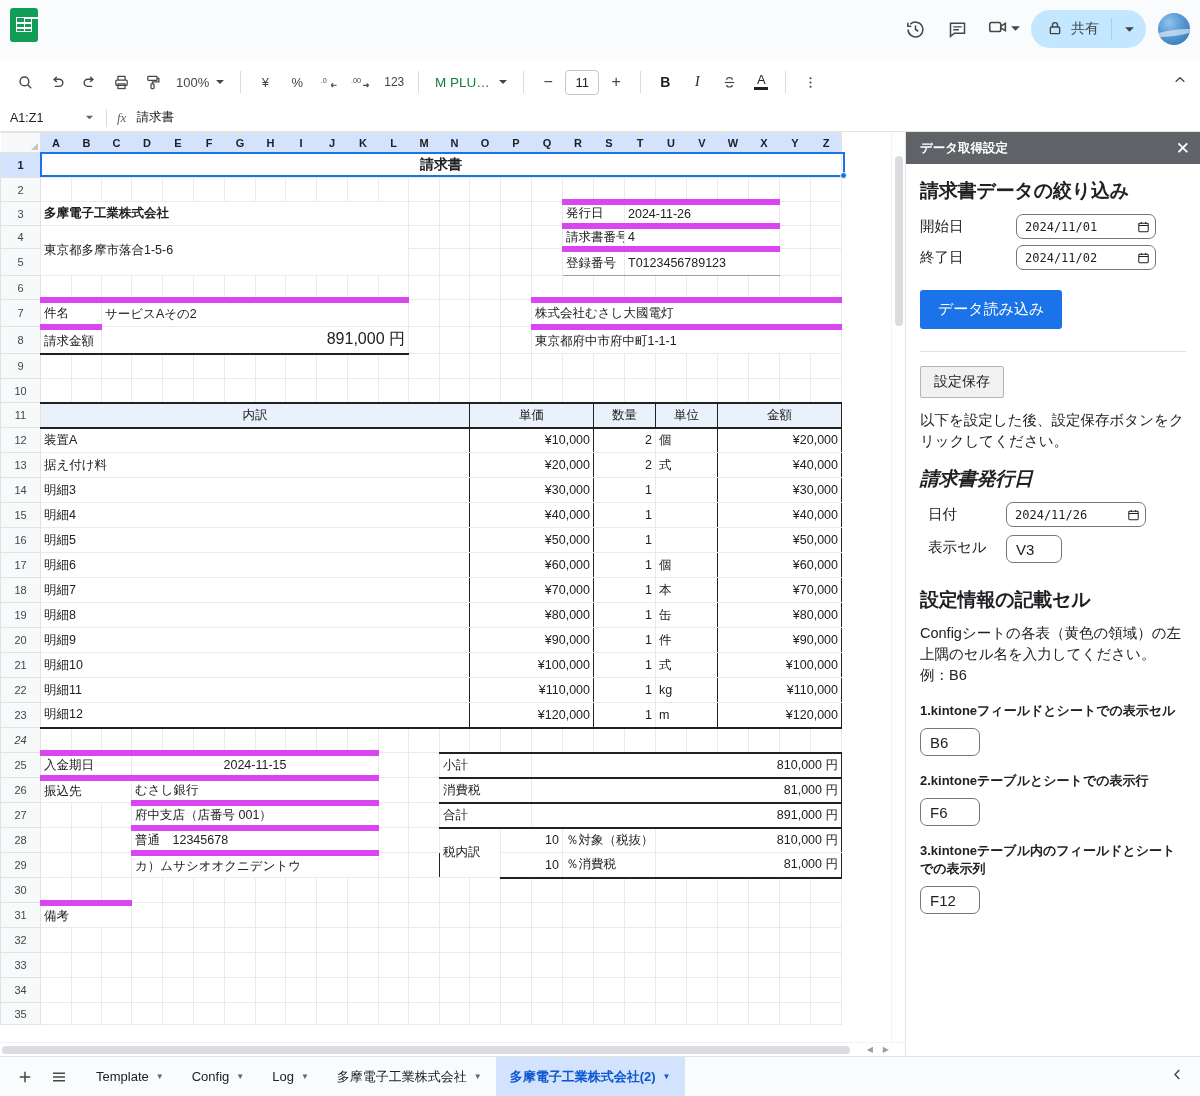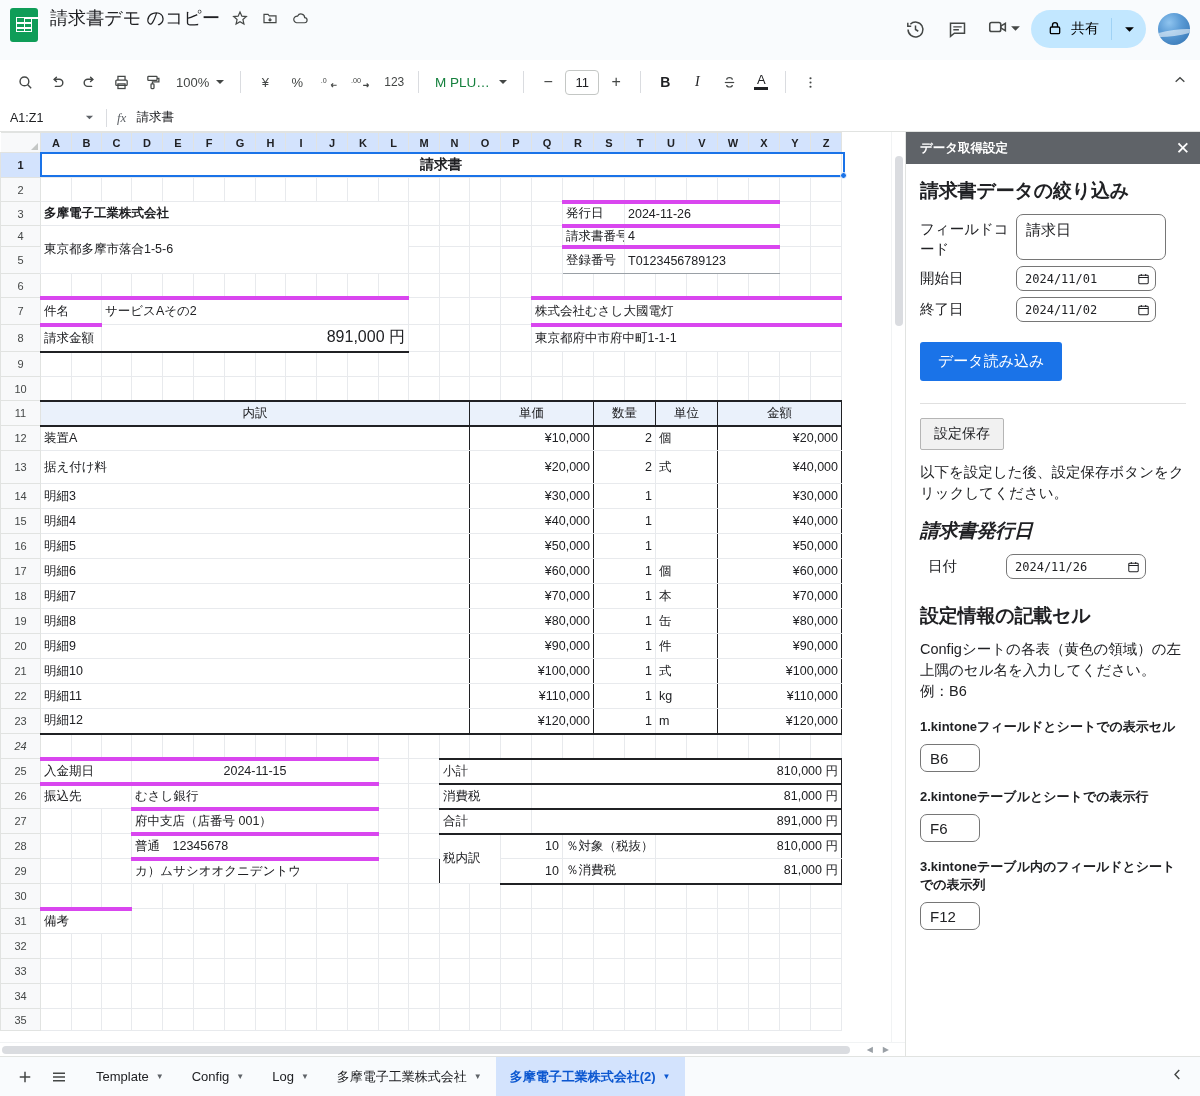--- a/index.html
+++ b/index.html
@@ -32,21 +32,21 @@
   .title-row { display: flex; align-items: center; gap: 10px; height: 28px; }
   .doc-title { font-size: 18px; color: #202124; letter-spacing: .1px; white-space: nowrap; }
   .titleicon { width: 20px; height: 20px; display: inline-flex; align-items: center; justify-content: center; color: #444746; cursor: pointer; }
   .titleicon svg { display: block; }
   .menubar { display: flex; gap: 14px; font-size: 13.5px; color: #202124; height: 26px; align-items: center; }
   .menubar span { cursor: pointer; padding: 2px 2px; border-radius: 4px; white-space: nowrap; }
 
   .topright { position: absolute; right: 10px; top: 10px; display: flex; align-items: center; gap: 6px; }
   .tricon { width: 36px; height: 36px; border-radius: 50%; display: flex; align-items: center; justify-content: center; color: #444746; cursor: pointer; }
   .meetbtn { display: flex; align-items: center; gap: 1px; height: 36px; padding: 0 4px 0 6px; border-radius: 18px; cursor: pointer; color: #444746; }
-  .sharebtn { display: flex; align-items: center; height: 38px; background: #c2e7ff; border-radius: 19px; cursor: pointer; color: #000000; }
+  .sharebtn { display: flex; align-items: center; height: 38px; background: #c2e7ff; border-radius: 19px; cursor: pointer; color: #404040; }
   .sharebtn .sh-main { display: flex; align-items: center; gap: 8px; padding: 0 12px 0 16px; height: 38px; font-size: 14px; }
   .sharebtn .sh-div { width: 1px; height: 22px; background: #9fd2f5; }
   .sharebtn .sh-arrow { display: flex; align-items: center; justify-content: center; width: 34px; height: 38px; }
   .avatar { width: 32px; height: 32px; border-radius: 50%; margin-left: 6px;
     background: radial-gradient(circle at 35% 30%, #8fc4ef 0%, #5b9bd5 40%, #2f6fae 100%);
     position: relative; overflow: hidden; cursor: pointer; }
   .avatar::after { content: ""; position: absolute; left: -4px; top: 17px; width: 40px; height: 6px; background: rgba(255,255,255,.55); border-radius: 50%; transform: rotate(-8deg); }
 
   
   .toolbar { height: 44px; background: #fff; display: flex; align-items: center; padding: 0 10px; flex: 0 0 44px; position: relative; }
@@ -88,21 +88,21 @@
   .sheetfont { font-family: "Liberation Sans", "DejaVu Sans", sans-serif; }
 
   td.cell.hdrfill { background: #eaf1fb; text-align: center; }
   td.cell.r { text-align: right; }
   td.cell.c { text-align: center; }
   td.cell.bold { font-weight: bold; }
   td.cell.bt { border-top: 2px solid #202124; }
   td.cell.bb { border-bottom: 2px solid #202124; }
   td.cell.bl { border-left: 1.6px solid #202124; }
   td.cell.br { border-right: 1.6px solid #202124; }
-  td.cell.tl { border-top: 4px solid #d946ef; }
+  td.cell.tl { border-top: 6px solid #d946ef; }
   td.cell.tbl { border-bottom: 1px solid #9aa0a6; }
   td.cell.big { font-size: 16px; }
   td.cell.title1 { font-size: 14px; }
   .selbox { position: absolute; border: 2px solid #1a73e8; pointer-events: none; }
   .selbox .handle { position: absolute; right: -4px; bottom: -4px; width: 7px; height: 7px; background: #1a73e8; border-radius: 50%; border: 1px solid #fff; }
 
   
   .vscroll { position: absolute; right: 0; top: 0; width: 14px; height: 100%; background: #fff; border-left: 1px solid #f1f3f4; }
   .vscroll .thumb { position: absolute; left: 3px; top: 24px; width: 8px; height: 170px; background: #dadce0; border-radius: 4px; }
   .hscroll { position: absolute; left: 0; bottom: 0; height: 14px; width: 100%; background: #fff; border-top: 1px solid #f1f3f4; display: flex; align-items: center; }
@@ -151,39 +151,20 @@
 
 <div id="app">
 
   <div class="topbar">
     <div class="doc-icon">
       <div class="sheet">
           <div class="vline"></div>
         </div>
     </div>
     <div class="title-block">
-      <div class="title-row">
-        <div class="doc-title">請求書デモ のコピー</div>
-        <span class="titleicon">
-          <svg width="16" height="16" viewBox="0 0 24 24" fill="none" stroke="currentColor" stroke-width="1.8">
-              <polygon points="12,3 14.8,9.2 21.5,9.8 16.4,14.3 17.9,21 12,17.5 6.1,21 7.6,14.3 2.5,9.8 9.2,9.2"></polygon>
-            </svg>
-        </span>
-        <span class="titleicon">
-          <svg width="16" height="16" viewBox="0 0 24 24" fill="none" stroke="currentColor" stroke-width="1.8">
-              <path d="M3 6.5h6l2 2.2h10v10.3H3z"></path>
-              <path d="M12 11.5v5M9.8 14.2l2.2 2.3 2.2-2.3"></path>
-            </svg>
-        </span>
-        <span class="titleicon">
-          <svg width="17" height="17" viewBox="0 0 24 24" fill="none" stroke="currentColor" stroke-width="1.7">
-              <path d="M6.5 18h11a3.6 3.6 0 0 0 .4-7.2A5.2 5.2 0 0 0 8 8.6 3.9 3.9 0 0 0 6.5 18z"></path>
-            </svg>
-        </span>
-      </div>
     </div>
 
     <div class="topright">
       <div class="tricon">
         <svg width="21" height="21" viewBox="0 0 24 24" fill="none" stroke="currentColor" stroke-width="1.7">
             <path d="M3.5 12a8.5 8.5 0 1 0 2.6-6.1"></path>
             <path d="M3.2 4.3v3.9h3.9"></path>
             <path d="M12 7.4V12l3.2 2"></path>
           </svg>
       </div>
@@ -590,21 +571,21 @@
               <td class="cell hdrfill bt br bb" colspan="4">金額</td>
             </tr>
             <tr style="height: 25px;">
               <td class="rowhead">12</td>
               <td class="cell bl br" colspan="14">装置A</td>
               <td class="cell r br" colspan="4">¥10,000</td>
               <td class="cell r" colspan="2">2</td>
               <td class="cell br" colspan="2">個</td>
               <td class="cell r br" colspan="4">¥20,000</td>
             </tr>
-            <tr style="height: 33px;">
+            <tr style="height: 25px;">
               <td class="rowhead">13</td>
               <td class="cell bl br" colspan="14">据え付け料</td>
               <td class="cell r br" colspan="4">¥20,000</td>
               <td class="cell r" colspan="2">2</td>
               <td class="cell br" colspan="2">式</td>
               <td class="cell r br" colspan="4">¥40,000</td>
             </tr>
             <tr style="height: 25px;">
               <td class="rowhead">14</td>
               <td class="cell bl br" colspan="14">明細3</td>
@@ -961,24 +942,20 @@
 
     <div class="sidebar">
       <div class="sb-head">
         <span class="sb-title">データ取得設定</span>
         <span class="sb-close">✕</span>
       </div>
       <div class="sb-body">
 
         <div class="sb-h2">請求書データの絞り込み</div>
 
-        <div class="frow">
-          <div class="flabel">フィールドコード</div>
-          <div class="ftext">請求日</div>
-        </div>
 
         <div class="frow" style="align-items:center;">
           <div class="flabel" style="padding-top:0;">開始日</div>
           <div class="fdate">
             <span>2024/11/01</span>
             <span class="cal">
               <svg width="11" height="12" viewBox="0 0 14 15" fill="none" stroke="#202124" stroke-width="1.3">
                   <rect x="1" y="2.6" width="12" height="11" rx="1.2"></rect>
                   <path d="M1 5.6h12M4.2 1.2v2.6M9.8 1.2v2.6"></path>
                 </svg>
@@ -1015,20 +992,24 @@
             <span>2024/11/26</span>
             <span class="cal">
               <svg width="11" height="12" viewBox="0 0 14 15" fill="none" stroke="#202124" stroke-width="1.3">
                   <rect x="1" y="2.6" width="12" height="11" rx="1.2"></rect>
                   <path d="M1 5.6h12M4.2 1.2v2.6M9.8 1.2v2.6"></path>
                 </svg>
             </span>
           </div>
         </div>
 
+        <div class="frow" style="align-items:center;">
+          <div class="flabel" style="width:86px;flex:0 0 86px;padding-top:0;padding-left:8px;">表示セル</div>
+          <div class="cellbox">V3</div>
+        </div>
 
         <div class="sb-h2" style="margin-top:24px;">設定情報の記載セル</div>
 
         <p class="sb-p" style="margin-top:10px;">Configシートの各表（黄色の領域）の左上隅のセル名を入力してください。</p>
         <p class="sb-p" style="margin-top:0;">例：B6</p>
 
         <div class="sb-h3">1.kintoneフィールドとシートでの表示セル</div>
         <div class="cellbox w60">B6</div>
 
         <div class="sb-h3">2.kintoneテーブルとシートでの表示行</div>

